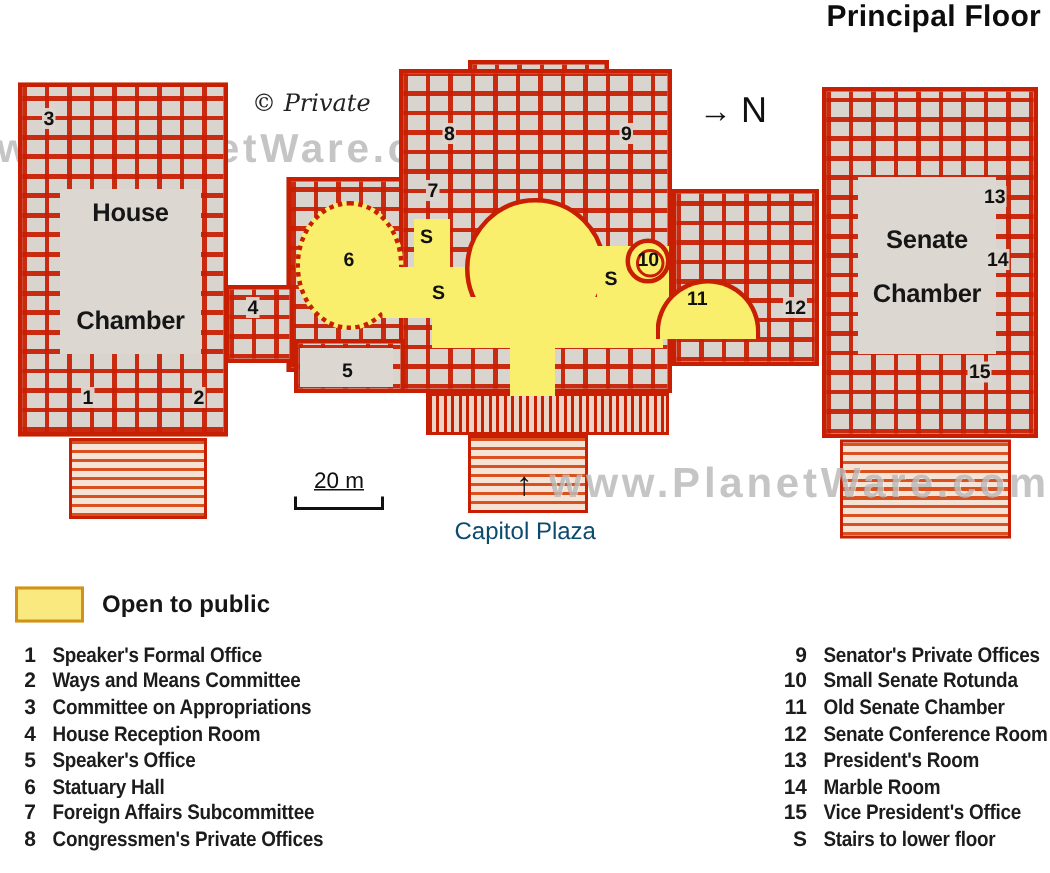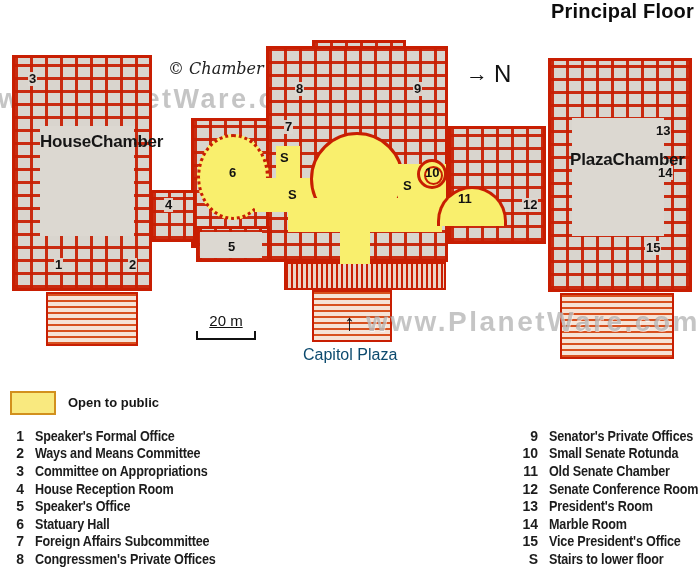--- a/index.html
+++ b/index.html
@@ -38,22 +38,22 @@
     box-sizing:border-box;
   }
   .room{position:absolute;background:#dcd8d1;}
   .yellow{position:absolute;background:var(--public-yellow);box-sizing:border-box;}
   .ellipse{border-radius:50%;border:3px dotted var(--wall-red);}
   .circle{border-radius:50%;border:3px solid var(--wall-red);}
   .dome{border-radius:70px 70px 0 0;border:3px solid var(--wall-red);border-bottom:none;}
   .sr-ring{position:absolute;left:4px;top:4px;width:15px;height:15px;border:2px solid var(--wall-red);border-radius:50%;}
   
   .chamber-label{
-    position:absolute;display:flex;flex-direction:row;justify-content:space-between;
-    align-items:flex-start;font-weight:bold;font-size:17px;letter-spacing:-0.2px;color:#161616;
+    position:absolute;display:flex;flex-direction:column;justify-content:space-between;
+    align-items:center;font-weight:bold;font-size:17px;letter-spacing:-0.2px;color:#161616;
   }
   .rotunda-label{
     position:absolute;display:flex;flex-direction:column;justify-content:space-between;
     align-items:center;font-weight:bold;font-size:16px;color:#161616;
   }
   .marker{
     position:absolute;font-weight:bold;font-size:13px;line-height:14px;color:#111;
     padding:0 1px;white-space:nowrap;
   }
   .marker.chip{background:rgba(220,216,209,.95);}
@@ -75,37 +75,37 @@
   .compass .nlabel{font-size:24px;font-weight:400;margin-left:6px;}
   .scalebar{position:absolute;left:194px;top:312px;width:64px;text-align:center;}
   .scalebar .slabel{font-size:15px;color:#111;text-decoration:underline;}
   .scalebar .sline{width:60px;height:9px;margin:2px auto 0;
     border-left:2px solid #111;border-right:2px solid #111;border-bottom:2px solid #111;box-sizing:border-box;}
   .plaza-label{position:absolute;left:303px;top:346px;font-size:16px;color:#0c4a6e;white-space:nowrap;}
   .plaza-arrow{position:absolute;left:344px;top:312px;font-size:22px;line-height:22px;font-weight:bold;color:#111;}
   
   .swatch{position:absolute;left:10px;top:391px;width:46px;height:24px;
     background:var(--swatch-yellow);border:2px solid var(--swatch-border);box-sizing:border-box;}
-  .swatch-label{position:absolute;left:68px;top:395px;font-size:13px;font-weight:bold;color:#161616;}
+  .swatch-label{position:absolute;left:68px;top:395px;font-size:16px;font-weight:bold;color:#161616;}
   .legend-col{position:absolute;top:427px;}
   #legend-left{left:8px;width:330px;}
   #legend-right{left:498px;width:200px;}
   .leg-row{display:flex;align-items:center;height:17.6px;font-weight:bold;font-size:14px;color:#1c1c1c;}
   .leg-num{text-align:right;flex:none;}
   #legend-left .leg-num{width:16px;}
   #legend-right .leg-num{width:40px;}
   .leg-text{margin-left:11px;white-space:nowrap;transform:scaleX(.9);transform-origin:left center;letter-spacing:-.2px;}
 </style>
 </head>
 <body>
 
 <div id="stage">
 
   <div class="title">Principal Floor</div>
-  <div class="credit">© Chamber</div>
+  <div class="credit">© Private</div>
   <div class="wm wm1">www.PlanetWare.com</div>
 
   <div class="bwall" style="left:12px;top:55px;width:140px;height:236px;"></div>
   <div class="bwall" style="left:191px;top:118px;width:82px;height:130px;"></div>
   <div class="bwall" style="left:150px;top:190px;width:46px;height:52px;"></div>
   <div class="bwall" style="left:312px;top:40px;width:94px;height:12px;"></div>
   <div class="bwall" style="left:266px;top:46px;width:182px;height:216px;"></div>
   <div class="bwall" style="left:196px;top:226px;width:74px;height:36px;"></div>
   <div class="bwall" style="left:448px;top:126px;width:98px;height:118px;"></div>
   <div class="bwall" style="left:548px;top:58px;width:144px;height:234px;"></div>
@@ -129,21 +129,21 @@
   <div class="yellow circle" style="left:417px;top:159px;width:30px;height:30px;">
     <span class="sr-ring"></span>
   </div>
   <div class="yellow dome" style="left:437px;top:186px;width:70px;height:40px;"></div>
 
   <div class="chamber-label" style="left:40px;top:132px;width:94px;height:92px;">
     <span>House</span>
     <span>Chamber</span>
   </div>
   <div class="chamber-label" style="left:570px;top:150px;width:96px;height:56px;">
-    <span>Plaza</span>
+    <span>Senate</span>
     <span>Chamber</span>
   </div>
 
   <div id="map-layer">
       <span class="marker chip" style="left: 54px; top: 258px;">1</span>
       <span class="marker chip" style="left: 128px; top: 258px;">2</span>
       <span class="marker chip" style="left: 28px; top: 72px;">3</span>
       <span class="marker chip" style="left: 164px; top: 198px;">4</span>
       <span class="marker chip" style="left: 227px; top: 240px;">5</span>
       <span class="marker" style="left: 228px; top: 166px;">6</span>

